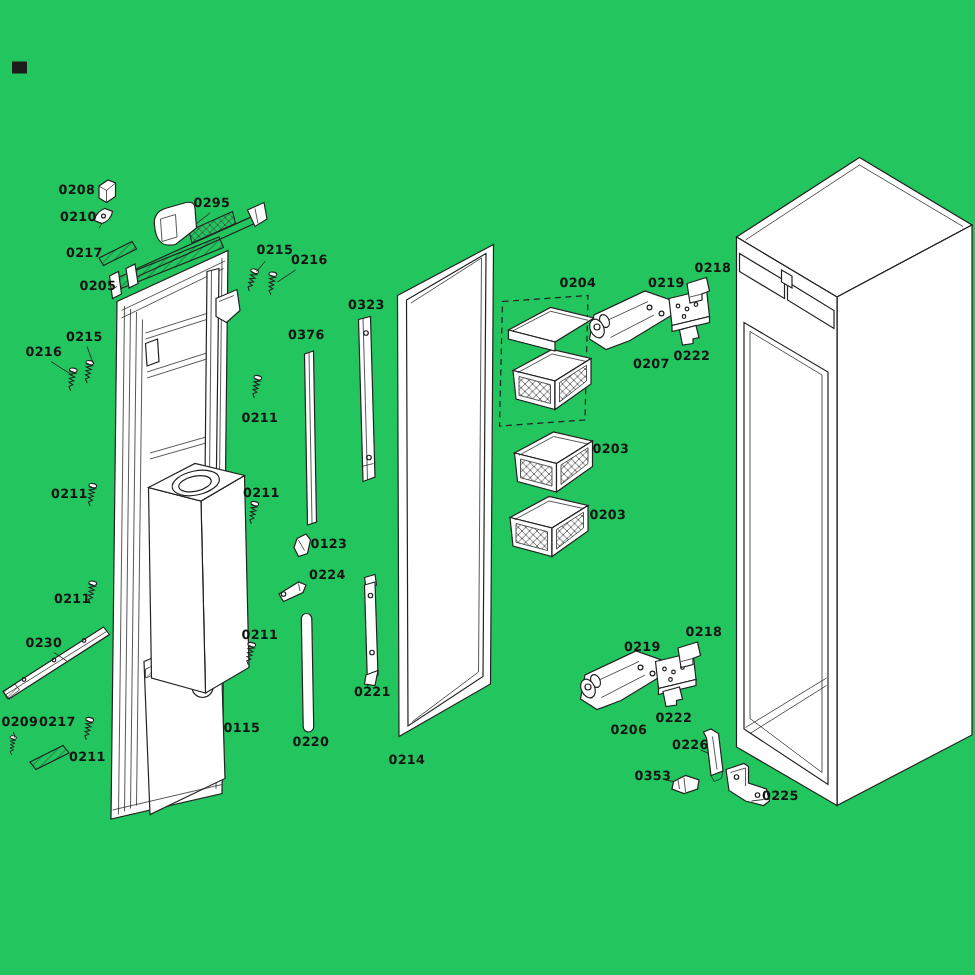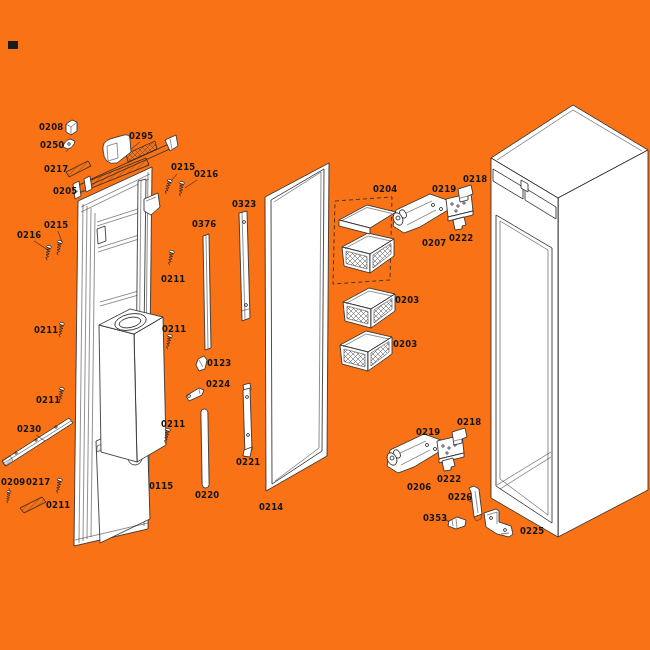--- a/index.html
+++ b/index.html
@@ -1,16 +1,16 @@
 <!DOCTYPE html>
 <html><head>
 <meta charset="utf-8">
 <style>
   html,body{margin:0;padding:0;background:#fff;}
-  .stage{position:relative;width:650px;height:650px;background:#f97316;overflow:hidden;
+  .stage{position:relative;width:650px;height:650px;background:#22c55e;overflow:hidden;
          font-family:"DejaVu Sans",sans-serif;}
   .lbl{position:absolute;font:600 8.5px/1 "DejaVu Sans",sans-serif;color:#141414;
        letter-spacing:.2px;white-space:nowrap;}
   .mark{position:absolute;left:8px;top:41px;width:10px;height:8px;background:#1b1b1b;}
   svg{position:absolute;left:0;top:0;}
   .ln{fill:none;stroke:#222;stroke-width:.8;}
   .wh{fill:#ffffff;stroke:#222;stroke-width:.8;}
   .thin{fill:none;stroke:#222;stroke-width:.5;}
   .ld{fill:none;stroke:#222;stroke-width:.6;}
 </style>
@@ -238,21 +238,21 @@
       <path d="M9,488 L10,492"></path>
       <path d="M74,193 L78,191"></path>
       <path d="M509,533 L501,534"></path>
       <path d="M467,500 L472,502"></path>
       <path d="M444,520 L449,521"></path>
       <path d="M140,142 L131,149"></path>
     </g>
   </svg>
 
   <span class="lbl" style="left:39px;top:123px">0208</span>
-  <span class="lbl" style="left:40px;top:141px">0250</span>
+  <span class="lbl" style="left:40px;top:141px">0210</span>
   <span class="lbl" style="left:129px;top:132px">0295</span>
   <span class="lbl" style="left:44px;top:165px">0217</span>
   <span class="lbl" style="left:53px;top:187px">0205</span>
   <span class="lbl" style="left:171px;top:163px">0215</span>
   <span class="lbl" style="left:194px;top:170px">0216</span>
   <span class="lbl" style="left:232px;top:200px">0323</span>
   <span class="lbl" style="left:192px;top:220px">0376</span>
   <span class="lbl" style="left:44px;top:221px">0215</span>
   <span class="lbl" style="left:17px;top:231px">0216</span>
   <span class="lbl" style="left:161px;top:275px">0211</span>
@@ -276,16 +276,16 @@
   <span class="lbl" style="left:422px;top:239px">0207</span>
   <span class="lbl" style="left:449px;top:234px">0222</span>
   <span class="lbl" style="left:395px;top:296px">0203</span>
   <span class="lbl" style="left:393px;top:340px">0203</span>
   <span class="lbl" style="left:416px;top:428px">0219</span>
   <span class="lbl" style="left:457px;top:418px">0218</span>
   <span class="lbl" style="left:437px;top:475px">0222</span>
   <span class="lbl" style="left:407px;top:483px">0206</span>
   <span class="lbl" style="left:448px;top:493px">0226</span>
   <span class="lbl" style="left:423px;top:514px">0353</span>
-  <span class="lbl" style="left:520px;top:527px">0225</span>
+  <span class="lbl" style="left:508px;top:527px">0225</span>
 
   <div class="mark"></div>
 </div>
 
 </body></html>

